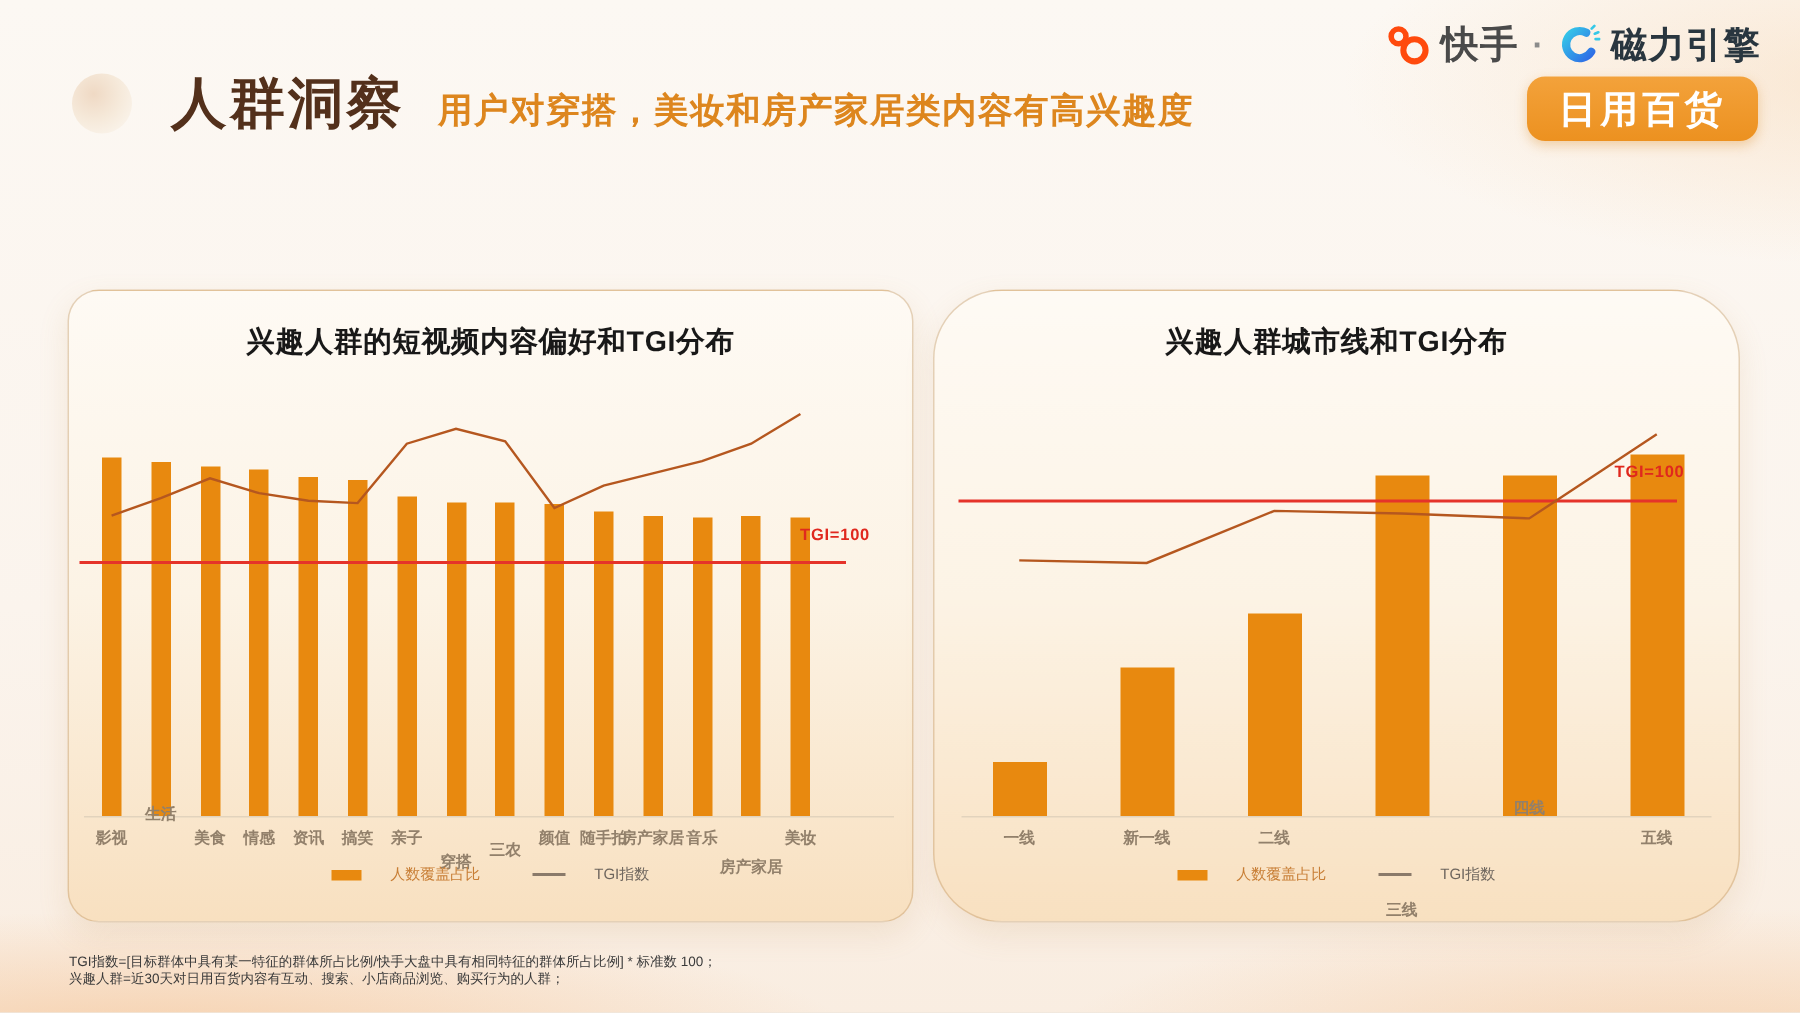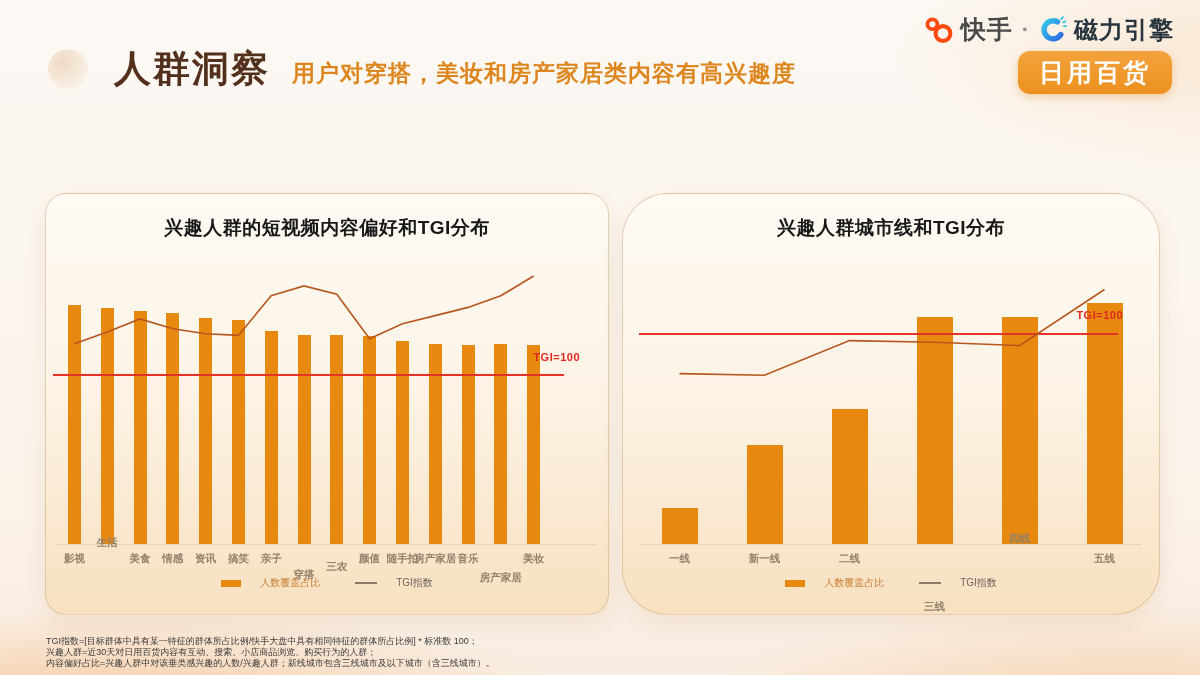--- a/index.html
+++ b/index.html
@@ -174,16 +174,15 @@
       <span class="bar-swatch"></span>
       <span class="bar-name">人数覆盖占比</span>
       <span class="line-swatch"></span>
       <span class="line-name">TGI指数</span>
     </div>
   </section>
 
   <div class="footnotes">
     <div>TGI指数=[目标群体中具有某一特征的群体所占比例/快手大盘中具有相同特征的群体所占比例] * 标准数 100；</div>
     <div>兴趣人群=近30天对日用百货内容有互动、搜索、小店商品浏览、购买行为的人群；</div>
-    <div>内容偏好占比=兴趣人群中对该垂类感兴趣的人数/兴趣人群；新线城市包含三线城市及以下城市（含三线城市）。</div>
   </div>
 
 </div>
 
 </body></html>

